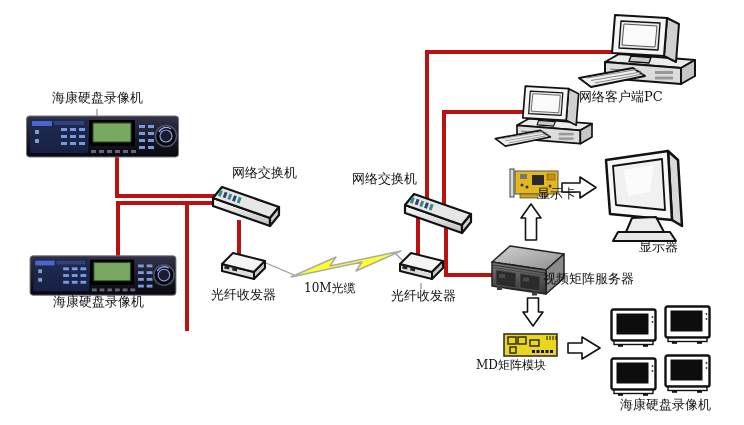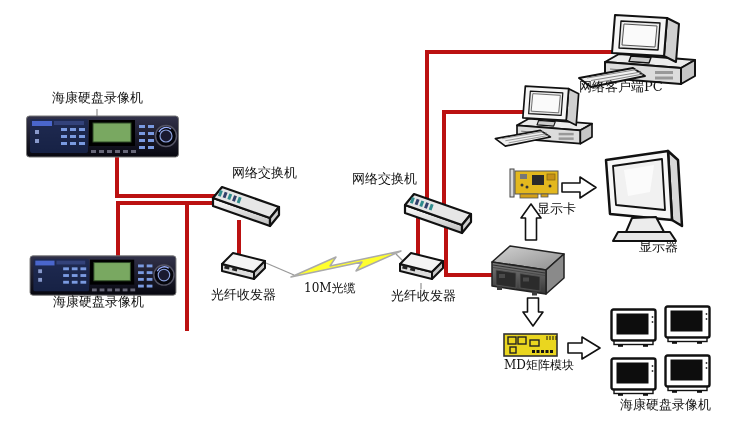--- a/index.html
+++ b/index.html
@@ -299,19 +299,20 @@
       </svg>
   </div>
 
   <div class="lbl" style="left:52px;top:91px">海康硬盘录像机</div>
   <div class="lbl" style="left:53px;top:295px">海康硬盘录像机</div>
   <div class="lbl" style="left:232px;top:166px">网络交换机</div>
   <div class="lbl" style="left:352px;top:172px">网络交换机</div>
   <div class="lbl" style="left:211px;top:288px">光纤收发器</div>
   <div class="lbl" style="left:391px;top:289px">光纤收发器</div>
   <div class="lbl sm" style="left:304px;top:282px">10M光缆</div>
-  <div class="lbl" style="left:579px;top:80px">网络客户端PC</div>
-  <div class="lbl" style="left:537px;top:202px">显示卡</div>
+  <div class="lbl" style="left:579px;top:90px">网络客户端PC</div>
+  <div class="lbl" style="left:537px;top:187px">显示卡</div>
   <div class="lbl" style="left:639px;top:240px">显示器</div>
-  <div class="lbl sm" style="left:504px;top:359px">MD矩阵模块</div>
+  <div class="lbl" style="left:543px;top:272px">视频矩阵服务器</div>
+  <div class="lbl sm" style="left:476px;top:359px">MD矩阵模块</div>
   <div class="lbl" style="left:620px;top:398px">海康硬盘录像机</div>
 
 </div>
 
 </body></html>

